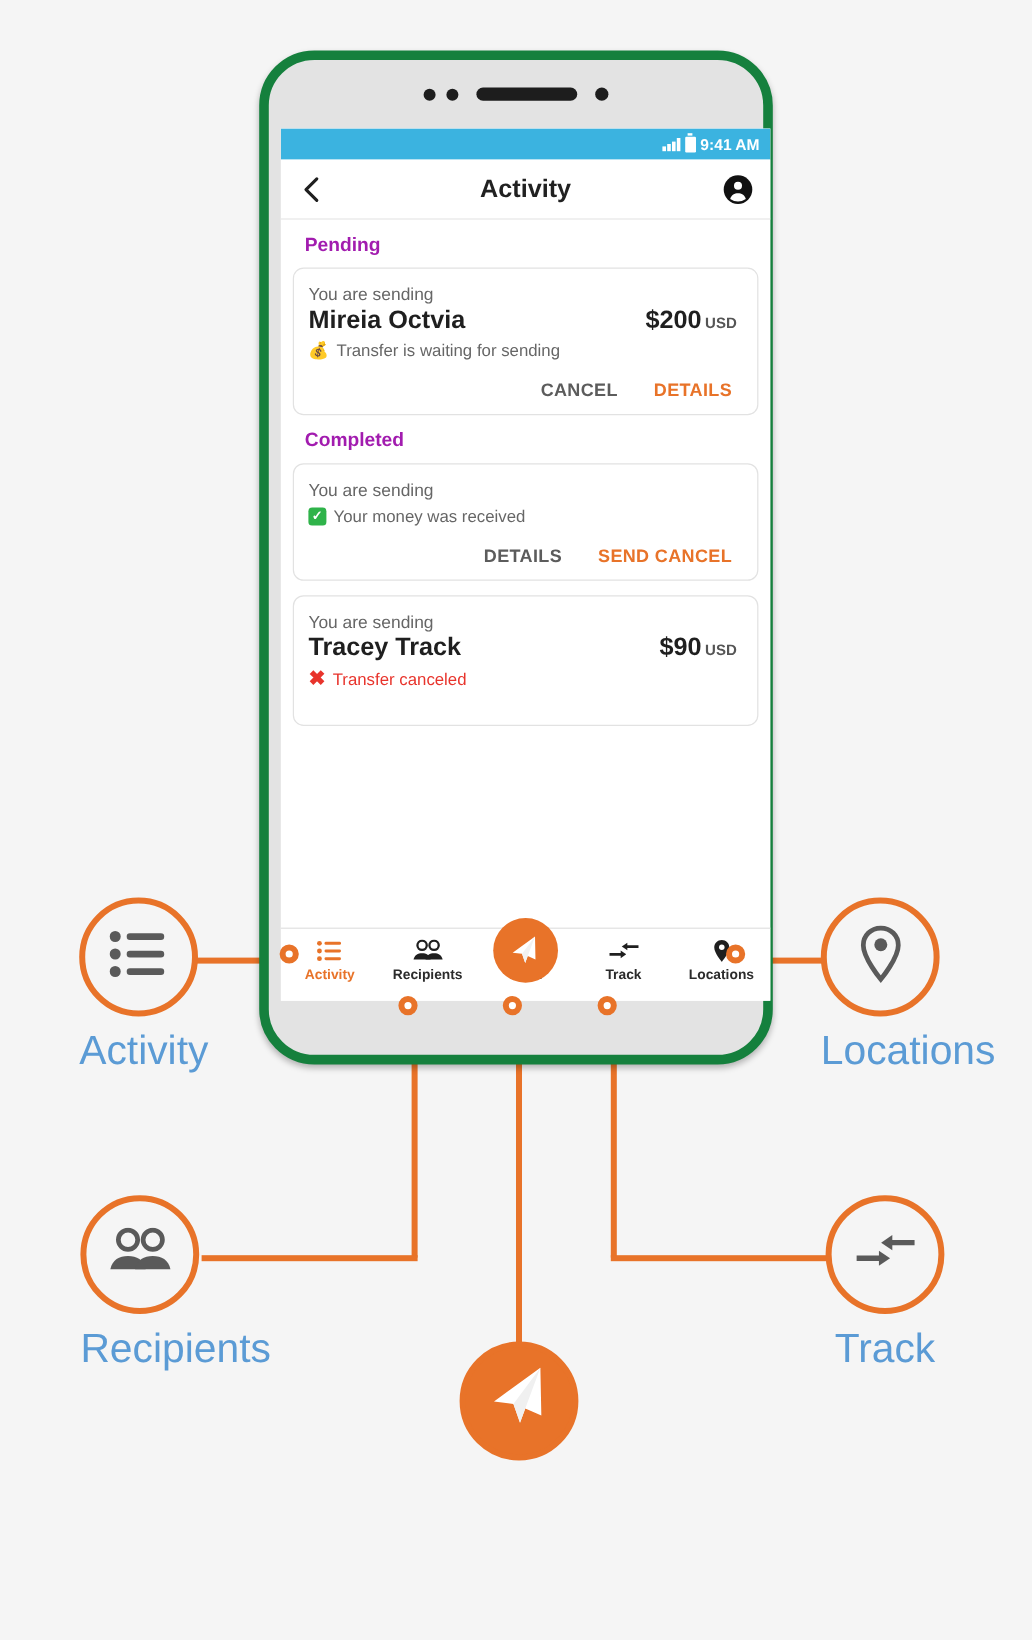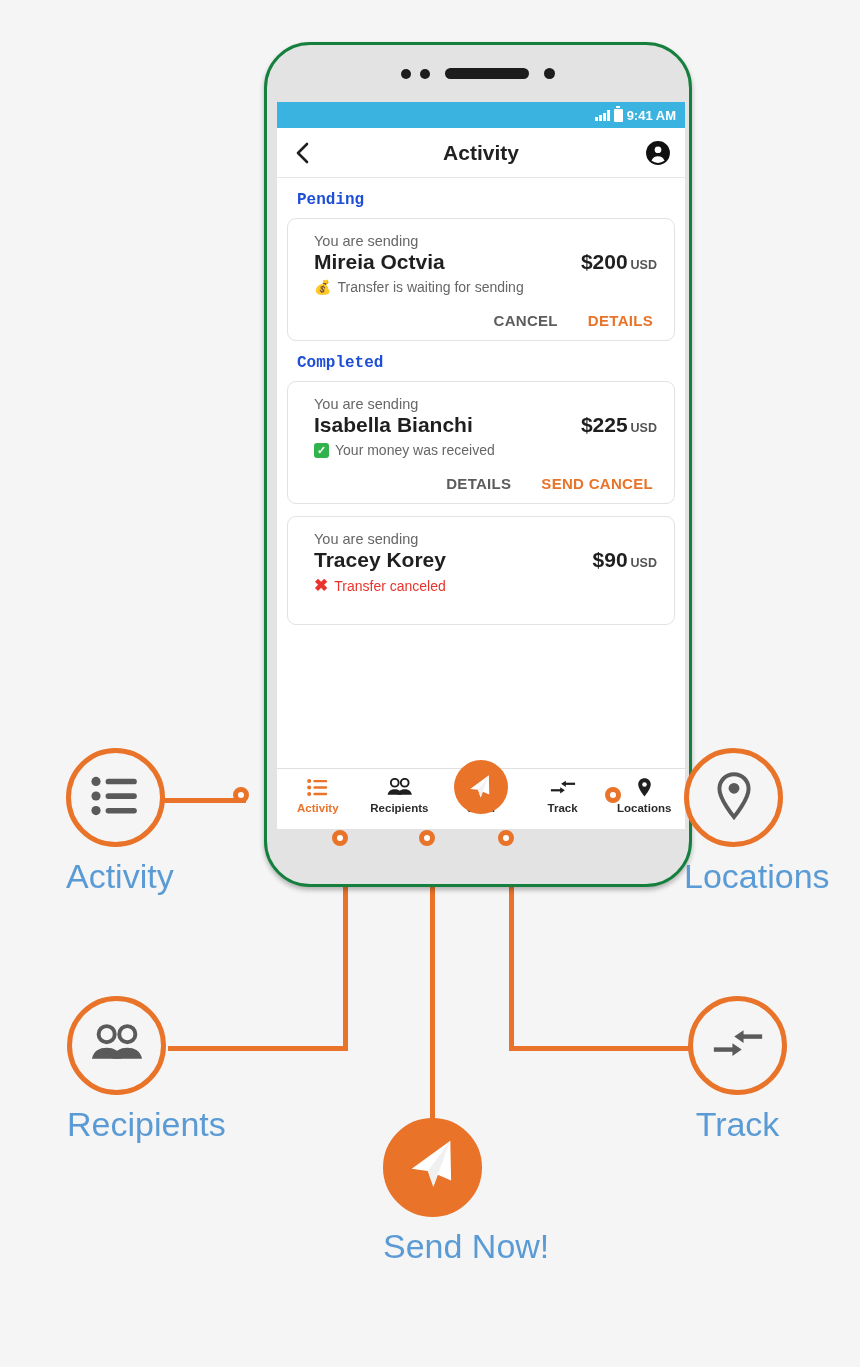--- a/index.html
+++ b/index.html
@@ -19,23 +19,22 @@
     position:absolute; width:16px; height:16px; border-radius:50%;
     background:#fff; border:5px solid #e87329;
   }
 
   
   #phone {
     position:absolute; left:216px; top:42px;
     width:428px; height:845px;
     border-radius:46px;
     background:#e3e3e3;
-    border:3px solid #15803d;
+    border:8px solid #15803d;
     box-shadow:0 3px 5px rgba(0,0,0,.28);
-    margin-left:48px;
   }
   #bezel-top {
     position:absolute; left:0; top:0; width:100%; height:57px;
     display:flex; align-items:center; justify-content:center; gap:9px;
   }
   .sensor { width:11px; height:11px; border-radius:50%; background:#1d1d1d; }
   .sensor.sm { width:10px; height:10px; }
   .speaker { width:84px; height:11px; border-radius:6px; background:#1d1d1d; margin:0 6px; }
 
   
@@ -67,27 +66,26 @@
   #back-chevron { width:24px; height:24px; }
   #appbar-title {
     position:absolute; left:0; right:0; text-align:center;
     font-size:21px; font-weight:bold; color:#212121; pointer-events:none;
   }
   #profile-icon { margin-left:auto; width:26px; height:26px; }
 
   
   #content { padding:0 10px; }
   .section-head {
-    font-size:16px; font-weight:bold; color:#1d4ed8;
+    font-size:16px; font-weight:bold; color:#a21caf;
     margin:13px 0 9px 10px;
-    font-family:Liberation Mono, monospace;
   }
   .card {
     background:#fff; border:1px solid #e2e2e2; border-radius:9px;
-    padding:14px 17px 11px 26px; margin-bottom:12px;
+    padding:14px 17px 11px 12px; margin-bottom:12px;
   }
   .card-sub { font-size:14.5px; color:#666; margin-bottom:1px; }
   .card-row { display:flex; align-items:baseline; justify-content:space-between; }
   .card-name { font-size:21px; font-weight:bold; color:#1f1f1f; }
   .card-amt { font-size:21px; font-weight:bold; color:#1f1f1f; white-space:nowrap; }
   .card-cur { font-size:12.5px; font-weight:bold; color:#555; margin-left:3px; }
   .card-status { font-size:14px; color:#666; margin-top:5px; display:flex; align-items:center; gap:6px; }
   .card-status.canceled { color:#e8342c; }
   .emoji { font-size:14px; line-height:1; }
   .chk {
@@ -203,40 +201,34 @@
           <div class="card-actions">
             <span class="act">CANCEL</span>
             <span class="act primary">DETAILS</span>
           </div>
         </div>
 
         <div class="section-head">Completed</div>
 
         <div class="card">
           <div class="card-sub">You are sending</div>
-          <div class="card-row">
-            <span class="card-name">Isabella Bianchi</span>
-            <span class="card-amt">
-              <span>$225</span><span class="card-cur">USD</span>
-            </span>
-          </div>
           <div class="card-status">
             <span class="chk">✓</span>
             <span>Your money was received</span>
           </div>
           <div class="card-actions">
             <span class="act">DETAILS</span>
             <span class="act primary">SEND CANCEL</span>
           </div>
         </div>
 
         <div class="card" style="padding-bottom:30px;">
           <div class="card-sub">You are sending</div>
           <div class="card-row">
-            <span class="card-name">Tracey Korey</span>
+            <span class="card-name">Tracey Track</span>
             <span class="card-amt">
               <span>$90</span><span class="card-cur">USD</span>
             </span>
           </div>
           <div class="card-status canceled">
             <span class="xmark">✖</span>
             <span>Transfer canceled</span>
           </div>
         </div>
       </div>
@@ -368,16 +360,15 @@
 
   <div class="callout" style="left:383px; top:1118px;">
     <div class="ring filled">
       <span>
         <svg viewBox="0 0 24 24" width="56" height="56" style="transform:rotate(-12deg)">
           <path d="M21.5 3 2.8 11.3l6.6 2.3.9 7.1 2.9-4.6 5.1 3.6Z" fill="#fff"></path>
           <path d="M21.5 3 9.4 13.6l.9 7.1 2.9-4.6Z" fill="#f0f0f0"></path>
         </svg>
       </span>
     </div>
-    <div class="co-label">Send Now!</div>
   </div>
 
 </div>
 
 </body></html>

